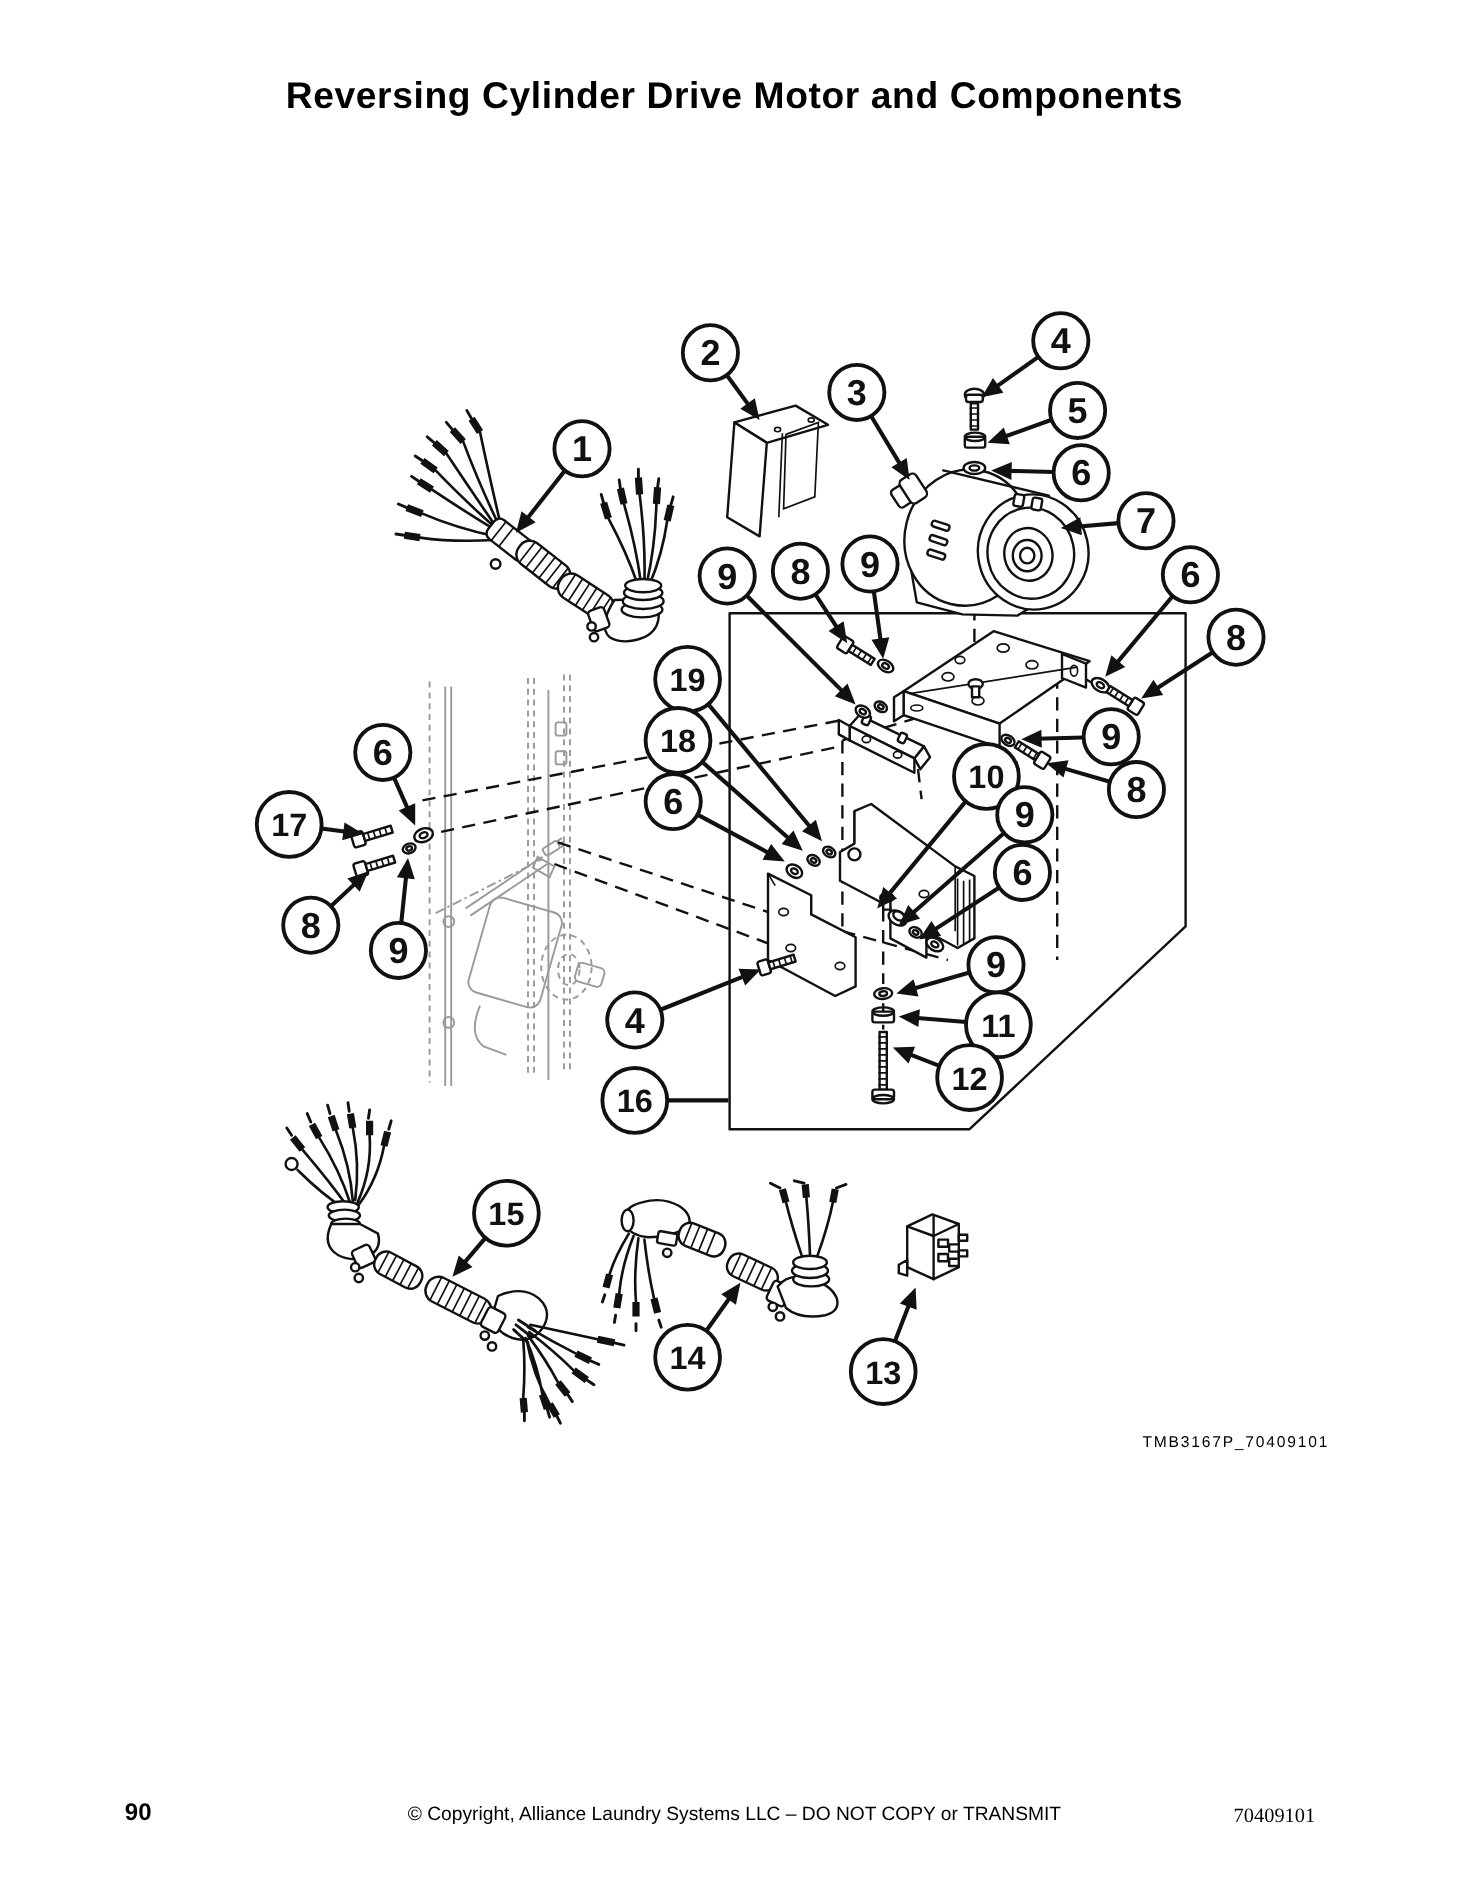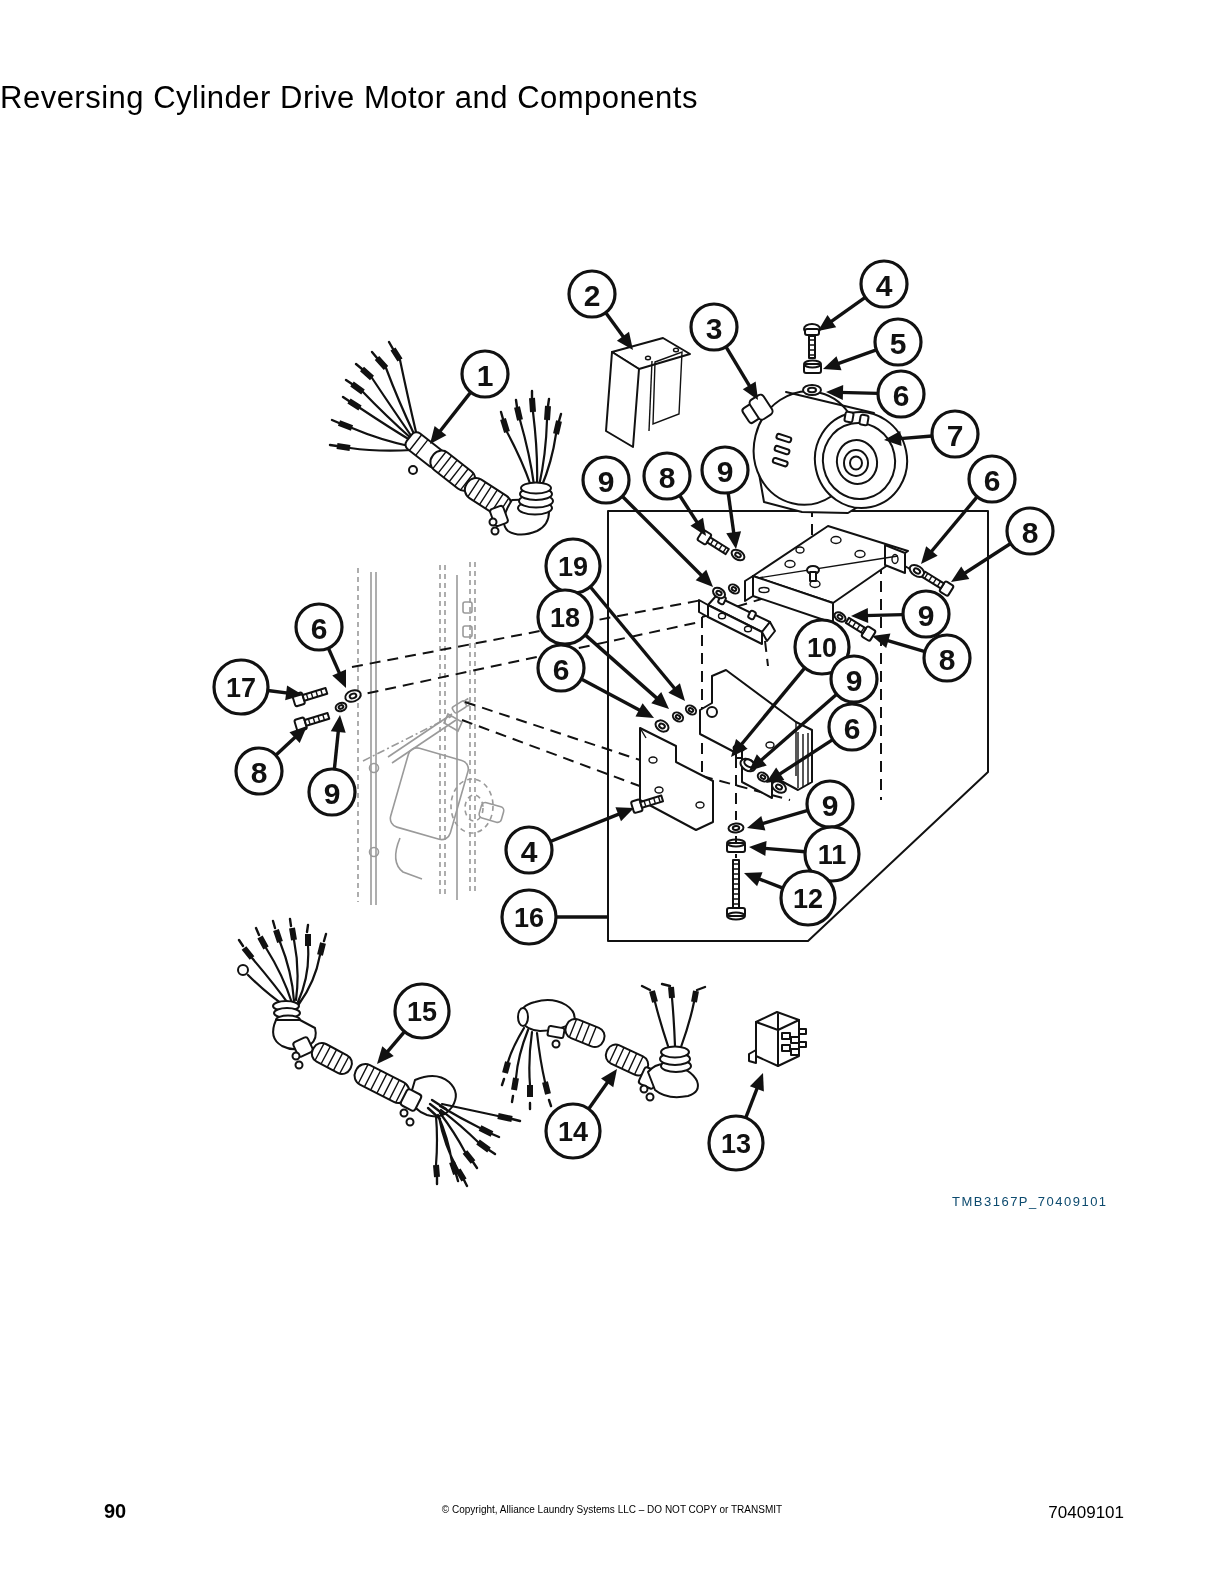--- a/index.html
+++ b/index.html
@@ -1,23 +1,23 @@
 <!DOCTYPE html>
 <html><head>
 <meta charset="utf-8">
 <style>
   html,body{margin:0;padding:0;background:#fff;}
   body{width:1224px;height:1584px;position:relative;font-family:"Liberation Sans",sans-serif;color:#000;overflow:hidden;}
-  .page-title{position:absolute;top:80px;left:0;width:100%;font-size:31px;font-weight:normal;letter-spacing:.5px;}
+  .page-title{position:absolute;top:62px;left:0;width:100%;text-align:center;font-size:31px;font-weight:bold;letter-spacing:.5px;}
   #art{position:absolute;left:0;top:0;width:1224px;height:1584px;}
-  .figure-code{position:absolute;left:952px;top:1194px;font-size:13px;letter-spacing:1.5px;color:#0c4a6e;}
+  .figure-code{position:absolute;left:952px;top:1194px;font-size:13px;letter-spacing:1.5px;color:#000000;}
   .footer{position:absolute;left:0;top:1498px;width:100%;height:40px;font-size:16px;}
   .page-number{position:absolute;left:104px;top:2px;font-size:20px;font-weight:bold;}
-  .copyright{position:absolute;left:0;width:100%;text-align:center;top:6px;font-size:10px;}
-  .part-number{position:absolute;right:100px;top:5px;font-size:17px;}
+  .copyright{position:absolute;left:0;width:100%;text-align:center;top:6px;font-size:16px;}
+  .part-number{position:absolute;right:128px;top:5px;font-size:17px;font-family:Liberation Serif, serif;}
   
   .k{stroke:#111;fill:none;stroke-width:2;stroke-linejoin:round;stroke-linecap:round;}
   .kf{stroke:#111;fill:#fff;stroke-width:2;stroke-linejoin:round;}
   .thin{stroke:#111;fill:none;stroke-width:1.4;}
   .dash{stroke:#111;fill:none;stroke-width:2;stroke-dasharray:11 7;}
   .gray{stroke:#9a9a9a;fill:none;stroke-width:1.6;}
   .graydash{stroke:#9a9a9a;fill:none;stroke-width:1.6;stroke-dasharray:5 4;}
   .wire{stroke:#111;fill:none;stroke-width:2.2;stroke-linecap:round;}
   .term{stroke:#111;fill:none;stroke-width:6;stroke-linecap:butt;}
   .tip{stroke:#111;fill:none;stroke-width:2.4;stroke-linecap:round;}

